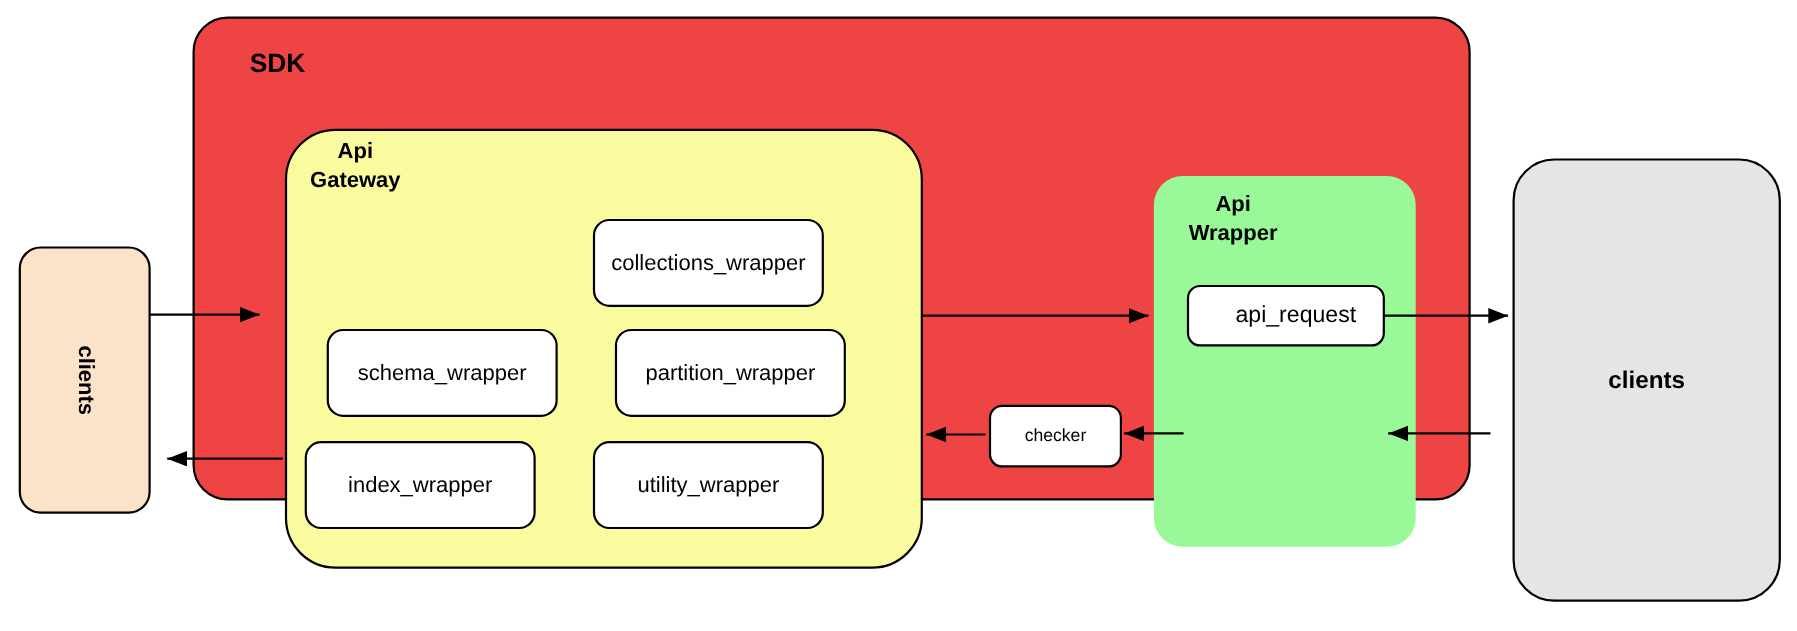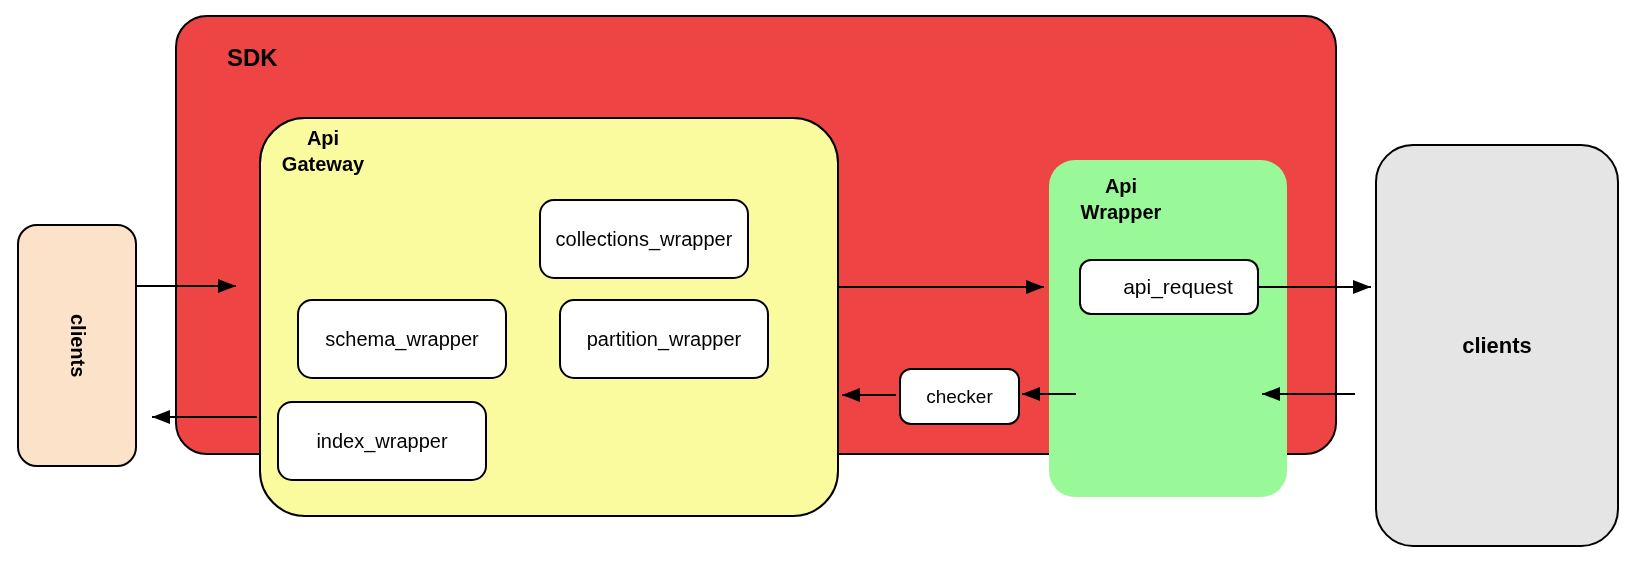--- a/index.html
+++ b/index.html
@@ -92,21 +92,21 @@
   
   .checker {
     left: 722px; top: 351px;
     width: 121px; height: 57px;
     background: #fff;
     border: 2px solid #000;
     border-radius: 12px;
     display: flex;
     align-items: center;
     justify-content: center;
-    font-size: 19px;
+    font-size: 16px;
     color: #000;
   }
   
   .gateway {
     left: 872px; top: 143px;
     width: 238px; height: 337px;
     background: #99F898;
     border-radius: 26px;
   }
   .gbox {
@@ -166,20 +166,21 @@
 
     <div class="node wrapper">
       <div class="block-title wrapper-title">
         <span>Api</span>
         <span>Gateway</span>
       </div>
       <div class="wbox c2 r1">collections_wrapper</div>
       <div class="wbox c1 r2">schema_wrapper</div>
       <div class="wbox c2 r2">partition_wrapper</div>
       <div class="wbox c1 r3">index_wrapper</div>
+      <div class="wbox c2 r3">utility_wrapper</div>
     </div>
 
     <div class="node checker">checker</div>
 
     <div class="node gateway">
       <div class="block-title gateway-title">
         <span>Api</span>
         <span>Wrapper</span>
       </div>
       <div class="gbox g1">api_request</div>

